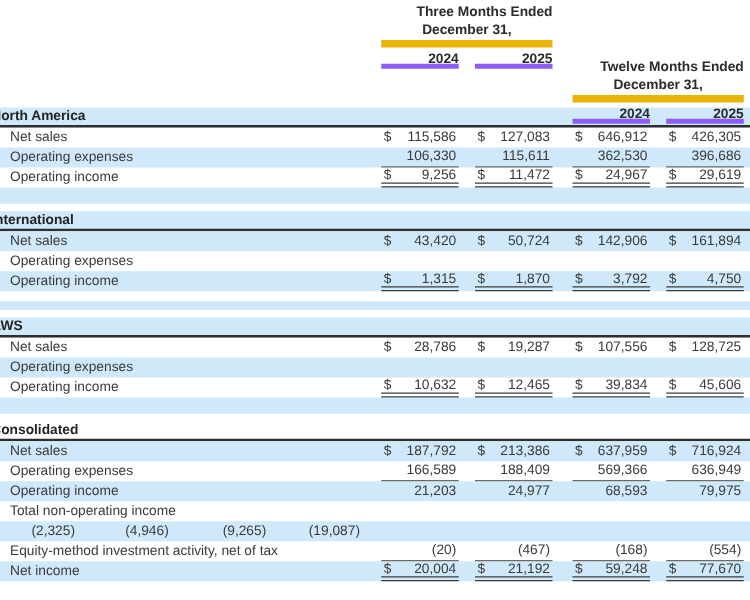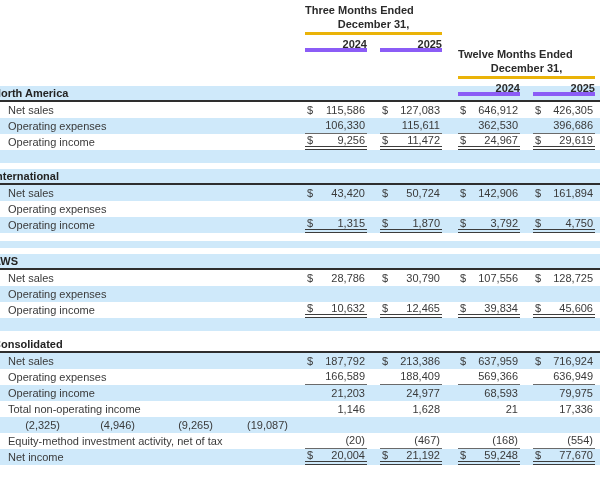--- a/index.html
+++ b/index.html
@@ -18,22 +18,22 @@
     padding:0 2px; line-height:15px;
   }
   .cell.c2 { margin-left:13px; }
   .cell.c3 { margin-left:16px; }
   .cell.c4 { margin-left:13px; }
   
   .tblhead { height:56px; display:flex; box-sizing:border-box; padding-right:5px; }
   .tblhead .headspacer { flex:1 1 auto; }
   .group { width:137px; flex:0 0 auto; display:flex; flex-direction:column; font-weight:bold; color:#2b2b2b; }
   .group.g2 { margin-left:16px;margin-top:44px; }
-  .group .gtitle { text-align:left; height:13px; line-height:13px; margin-top:4px; }
-  .group .gsub   { text-align:center; height:13px; line-height:14px; padding-bottom:2px; border-bottom:3px solid #eab308; }
+  .group .gtitle { text-align:right; height:13px; line-height:13px; margin-top:4px; }
+  .group .gsub   { text-align:center; height:13px; line-height:14px; padding-bottom:2px; border-bottom:6px solid #eab308; }
   .group .gyears { display:flex; margin-top:2px; }
   .group .gyear  { width:62px; text-align:right; height:15px; line-height:14px; border-bottom:4px solid #8b5cf6; box-sizing:border-box; }
   .group .gyear + .gyear { margin-left:13px; }
   .gap-top { height:30px; }
   
   .row { height:16px; line-height:16px; }
   .bg-blue { background:#cfe9fa; }
   .row.section { border-bottom:2px solid #2e2e2e; height:16px; font-weight:bold; color:#232323; }
   .row.section .labelarea { padding-left:0; margin-left:-7px; }
   .rule-single .cell { border-bottom:1px solid #6a6a6a; }
@@ -194,21 +194,21 @@
       </div>
       <div class="row flexrow">
         <span class="labelarea">Net sales</span>
         <div class="cells">
           <div class="cell c1">
             <span class="dollar">$</span>
             <span class="val">28,786</span>
           </div>
           <div class="cell c2">
             <span class="dollar">$</span>
-            <span class="val">30,790</span>
+            <span class="val">19,287</span>
           </div>
           <div class="cell c3">
             <span class="dollar">$</span>
             <span class="val">107,556</span>
           </div>
           <div class="cell c4">
             <span class="dollar">$</span>
             <span class="val">128,725</span>
           </div>
         </div>
@@ -300,38 +300,20 @@
             <span class="val">68,593</span>
           </div>
           <div class="cell c4">
             <span class="dollar"></span>
             <span class="val">79,975</span>
           </div>
         </div>
       </div>
       <div class="row flexrow">
         <span class="labelarea">Total non-operating income</span>
-        <div class="cells">
-          <div class="cell c1">
-            <span class="dollar"></span>
-            <span class="val">1,146</span>
-          </div>
-          <div class="cell c2">
-            <span class="dollar"></span>
-            <span class="val">1,628</span>
-          </div>
-          <div class="cell c3">
-            <span class="dollar"></span>
-            <span class="val">21</span>
-          </div>
-          <div class="cell c4">
-            <span class="dollar"></span>
-            <span class="val">17,336</span>
-          </div>
-        </div>
       </div>
       <div class="row flexrow bg-blue">
         <div class="cells">
           <div class="cell c1">
             <span class="dollar"></span>
             <span class="val">(2,325)</span>
           </div>
           <div class="cell c2">
             <span class="dollar"></span>
             <span class="val">(4,946)</span>

